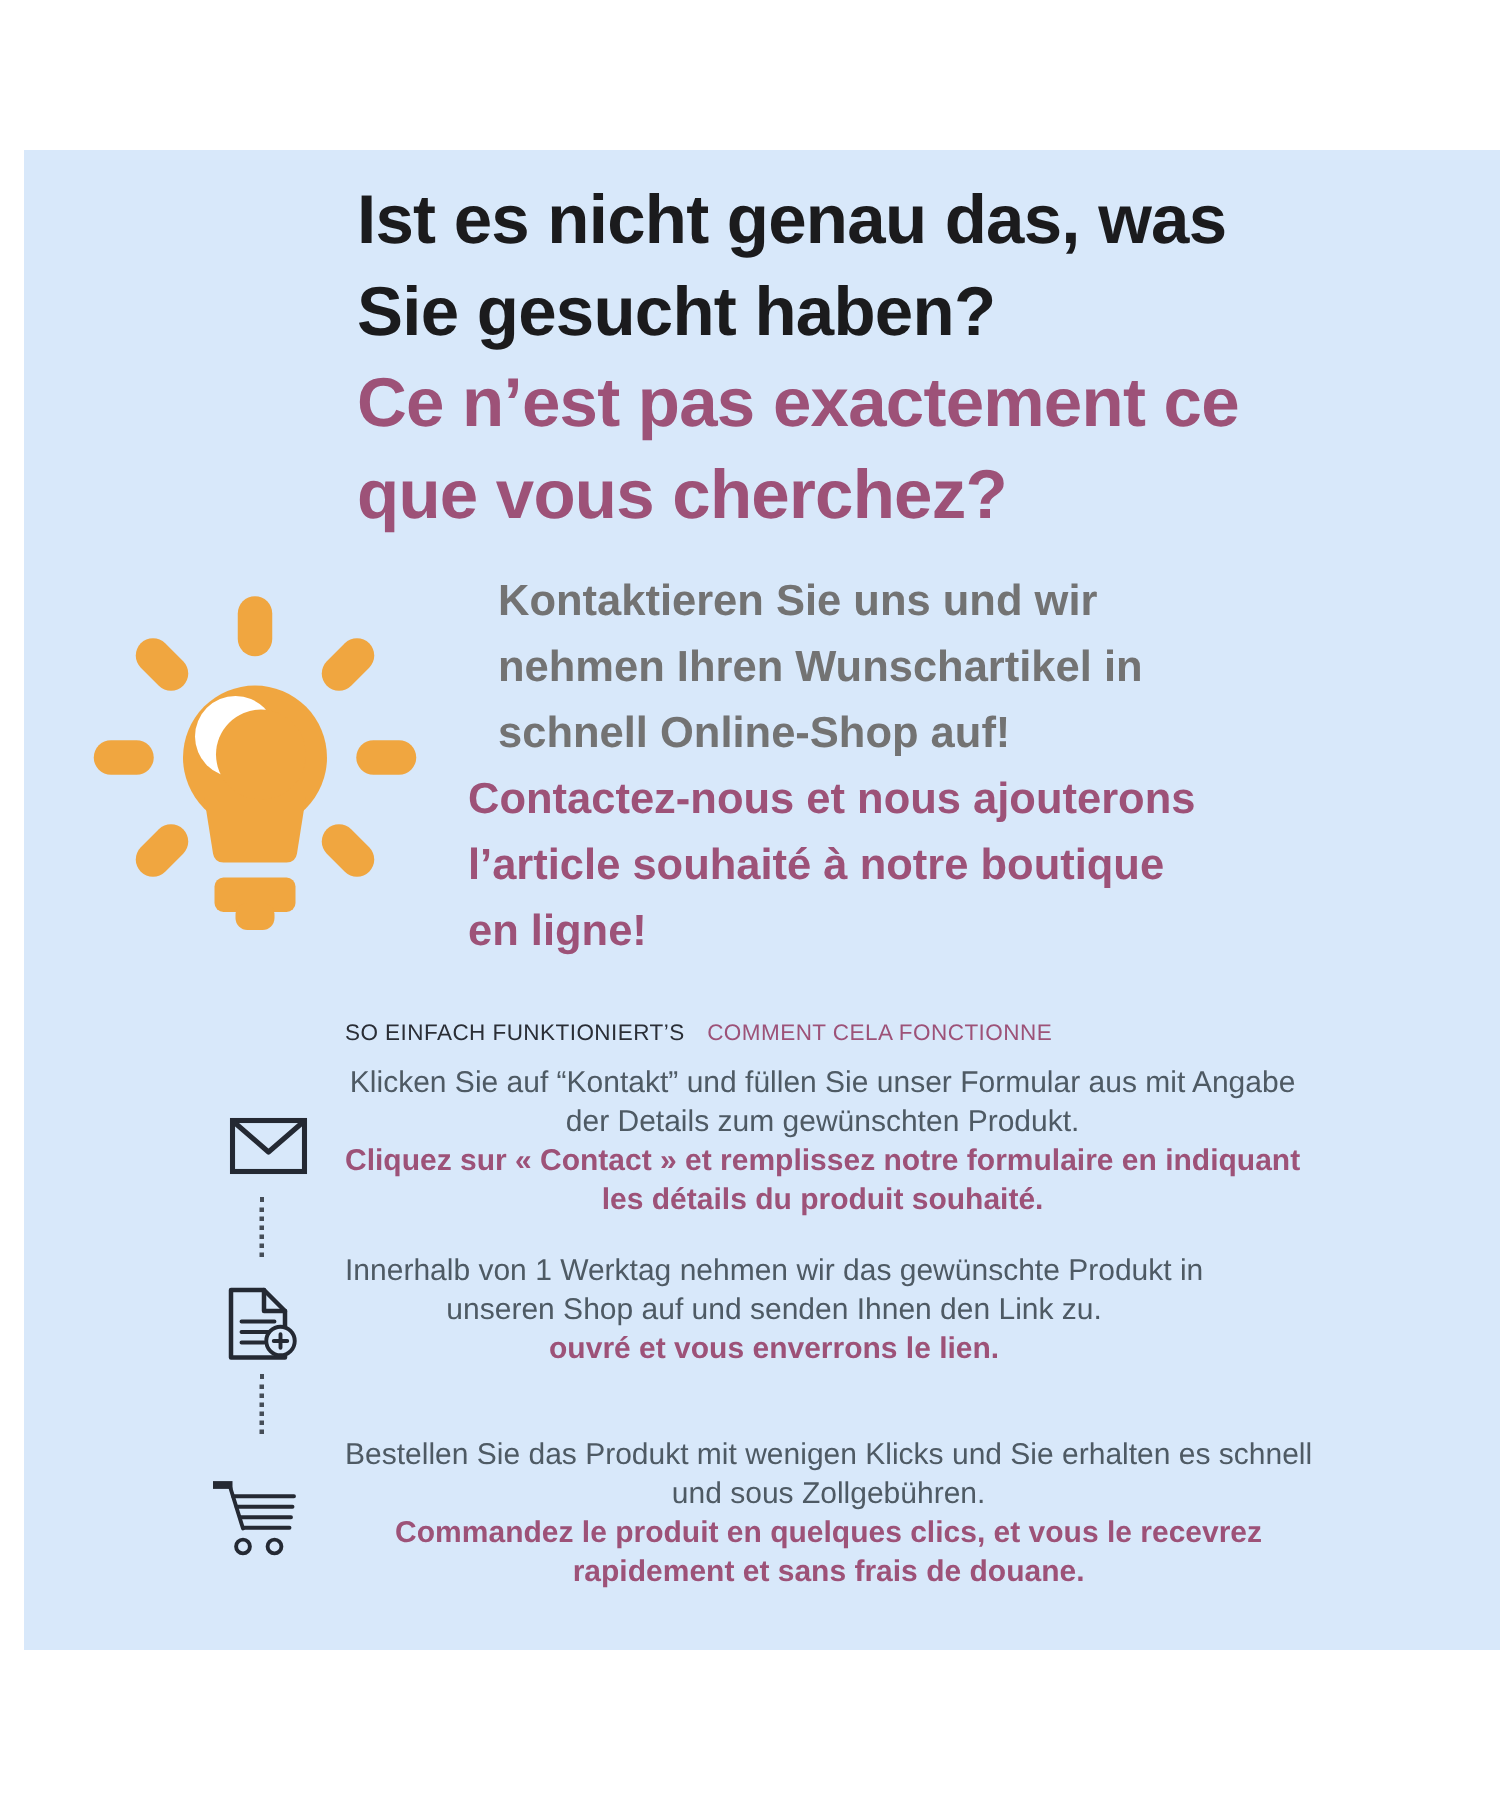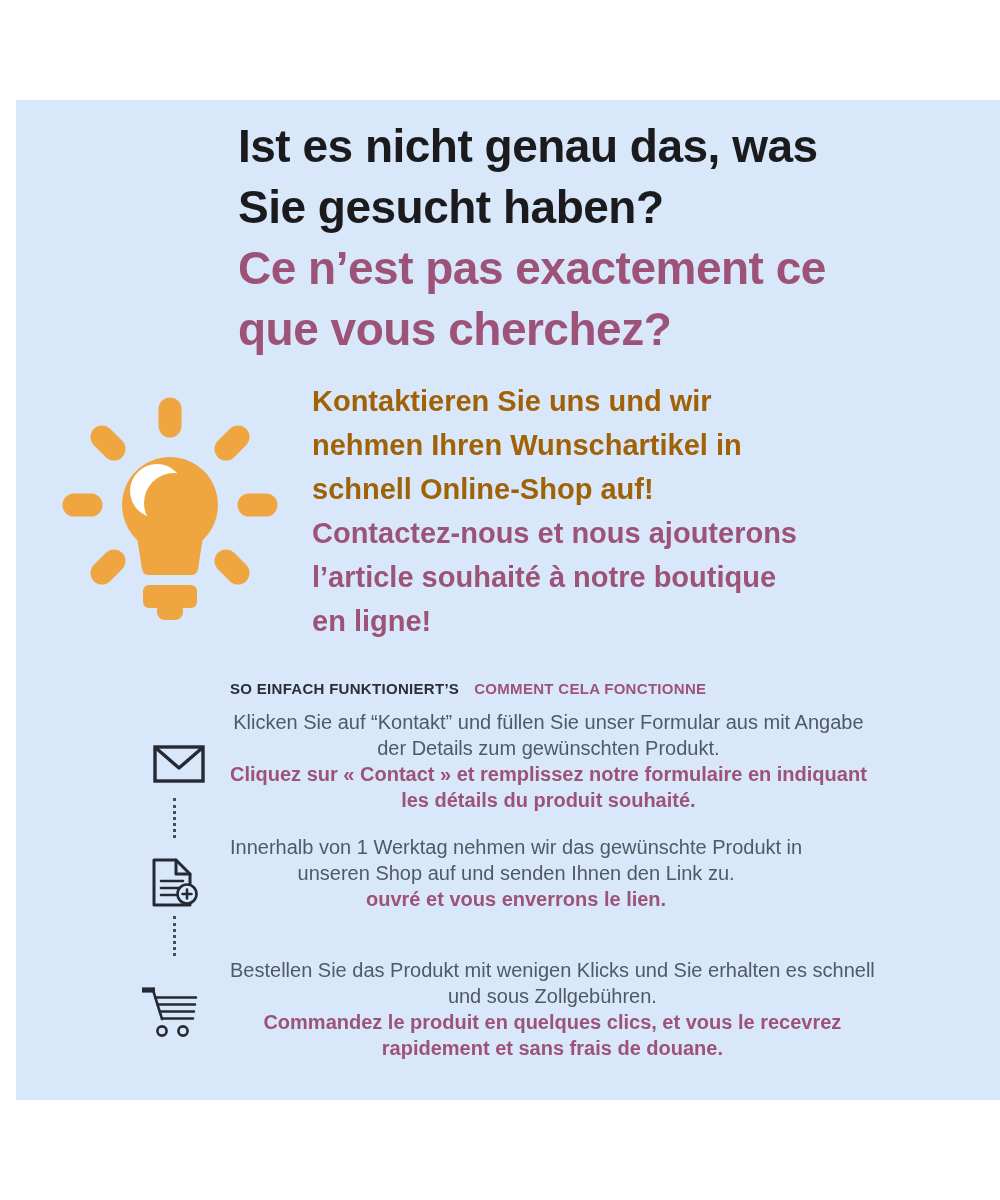--- a/index.html
+++ b/index.html
@@ -19,25 +19,25 @@
 
   
   .headline { left: 222px; top: 16px; font-size: 46px; line-height: 61px;
               font-weight: 700; letter-spacing: -0.5px; white-space: nowrap; }
   .headline .de { color: #1B1B1D; }
   .headline .fr { color: #9D5278; }
 
   
   .intro { left: 296px; top: 279px; font-size: 29px; line-height: 44px;
            font-weight: 700; white-space: nowrap; }
-  .intro .de { color: #a16207; }
+  .intro .de { color: #737373; margin-left: 20px; }
   .intro .fr { color: #9D5278; }
 
   
-  .how-row { left: 214px; top: 580px; font-size: 15px; font-weight: 700;
+  .how-row { left: 214px; top: 580px; font-size: 15px; font-weight: 400;
              letter-spacing: 0.3px; white-space: nowrap; }
   .how-row .how-de { color: #2A2E36; }
   .how-row .how-fr { color: #9D5278; margin-left: 15px; }
 
   
   .step { left: 214px; font-size: 20px; line-height: 26px; white-space: nowrap; text-align: center; }
   .step .de { color: #4E5A64; font-weight: 400; }
   .step .fr { color: #9D5278; font-weight: 700; }
   .s1 { top: 609px; }
   .s2 { top: 734px; }

